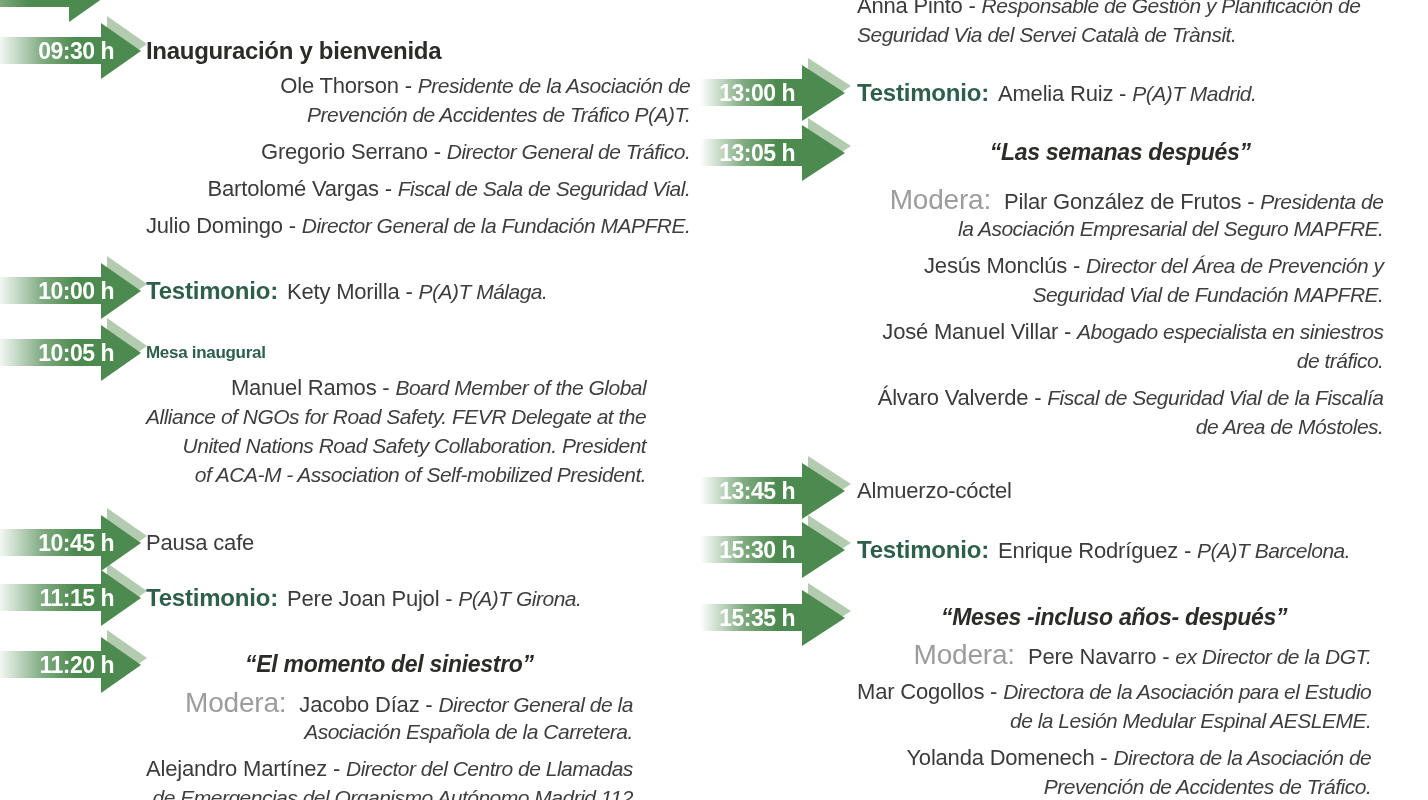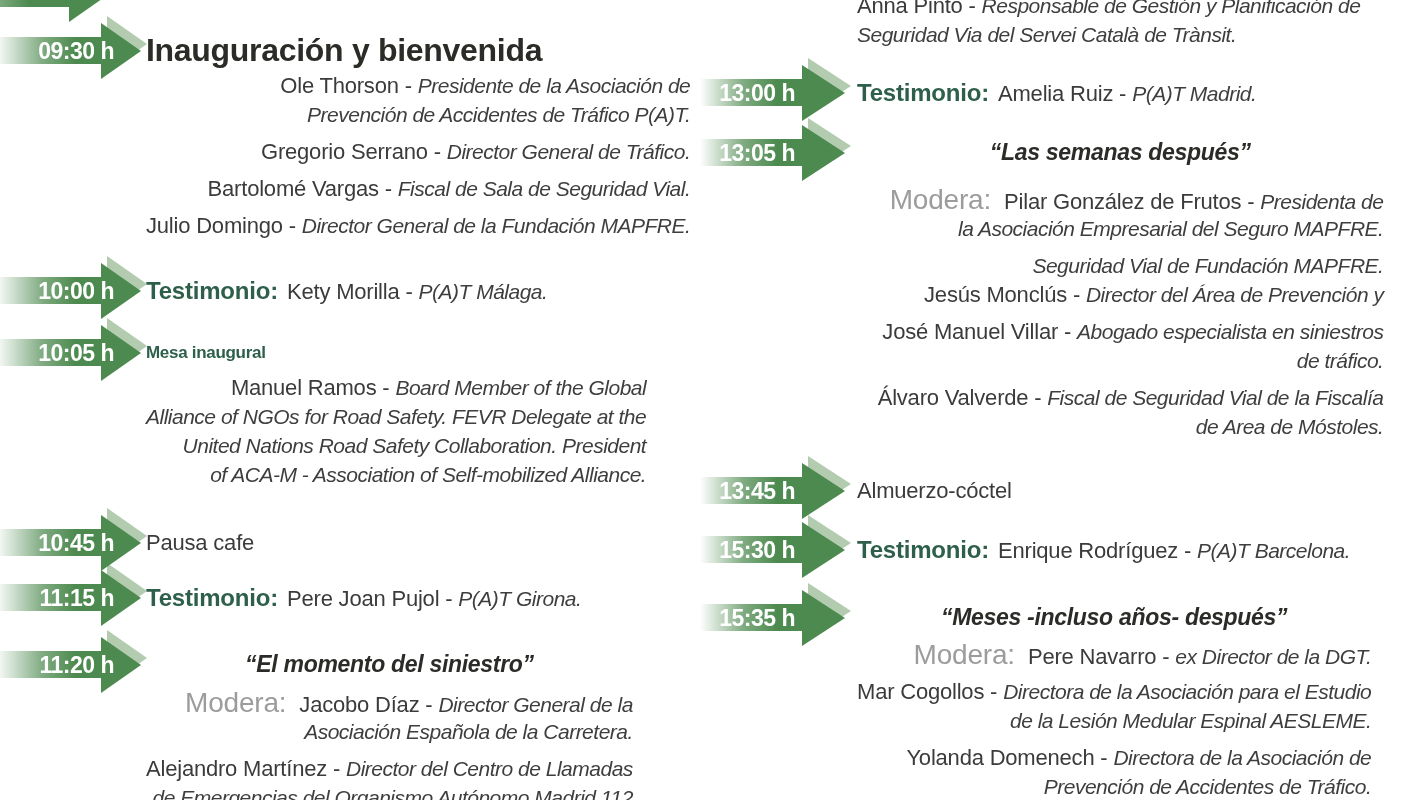--- a/index.html
+++ b/index.html
@@ -31,21 +31,21 @@
   .arrow-r{left:700px;width:145px;}
   .arrow-r .tail{width:104px;background:linear-gradient(to right, rgba(77,138,79,0), rgba(77,138,79,0.72) 42%, #4d8a4f 74%);}
   .arrow-r .head{left:102px;border-left-width:43px;}
   .arrow-r .head-hl{left:108px;border-left-width:43px;}
   .arrow-r .time{padding-right:50px;}
   
   .block{position:absolute;left:146px;}
   .block-r{left:857px;}
   .line{height:29px;line-height:29px;white-space:nowrap;}
   .title{margin-bottom:6px;}
-  .t-black{font-size:32px;font-weight:bold;color:#2b2b28;letter-spacing:-0.3px;}
+  .t-black{font-size:24px;font-weight:bold;color:#2b2b28;letter-spacing:-0.3px;}
   .t-green{font-size:17px;font-weight:bold;color:#2d5f4a;letter-spacing:-0.3px;}
   .t-quote{font-size:23px;font-weight:bold;font-style:italic;color:#2b2b28;letter-spacing:-0.3px;text-align:center;}
   .spk{margin-bottom:8px;text-align:right;}
   .nm{font-size:22px;color:#3b3b3b;letter-spacing:-0.2px;}
   .it{font-size:21px;font-style:italic;color:#3e3e3e;letter-spacing:-0.5px;}
   .lbl{font-size:24px;font-weight:bold;color:#2d5f4a;margin-right:9px;letter-spacing:-0.2px;}
   .lbl-mod{font-size:28px;color:#9c9c9c;margin-right:13px;letter-spacing:-0.2px;}
   .ind{padding-left:101px;}
 </style>
 </head>
@@ -97,21 +97,21 @@
     <span class="head-hl"></span>
     <span class="head"></span>
     <span class="time">10:05 h</span>
   </div>
   <div class="block" style="top:338px">
     <div class="line title t-green">Mesa inaugural</div>
     <div class="spk">
       <div class="line"><span class="nm">Manuel Ramos - </span><span class="it">Board Member of the Global</span></div>
       <div class="line"><span class="it">Alliance of NGOs for Road Safety. FEVR Delegate at the</span></div>
       <div class="line"><span class="it">United Nations Road Safety Collaboration. President</span></div>
-      <div class="line"><span class="it">of ACA-M - Association of Self-mobilized Alliance.</span></div>
+      <div class="line"><span class="it">of ACA-M - Association of Self-mobilized President.</span></div>
     </div>
   </div>
 
   <div class="arrow" style="top:515px">
     <span class="tail"></span>
     <span class="head-hl"></span>
     <span class="head"></span>
     <span class="time">10:45 h</span>
   </div>
   <div class="block" style="top:528px">
@@ -167,22 +167,22 @@
     <span class="head"></span>
     <span class="time">13:05 h</span>
   </div>
   <div class="block block-r" style="top:138px">
     <div class="line title t-quote" style="margin-bottom:18px">“Las semanas después”</div>
     <div class="spk">
       <div class="line"><span class="lbl-mod">Modera:</span><span class="nm">Pilar González de Frutos - </span><span class="it">Presidenta de</span></div>
       <div class="line ind"><span class="it">la Asociación Empresarial del Seguro MAPFRE.</span></div>
     </div>
     <div class="spk">
+      <div class="line"><span class="nm">Jesús Monclús - </span><span class="it">Director del Área de Prevención y</span></div>
       <div class="line"><span class="it">Seguridad Vial de Fundación MAPFRE.</span></div>
-      <div class="line"><span class="nm">Jesús Monclús - </span><span class="it">Director del Área de Prevención y</span></div>
     </div>
     <div class="spk">
       <div class="line"><span class="nm">José Manuel Villar - </span><span class="it">Abogado especialista en siniestros</span></div>
       <div class="line"><span class="it">de tráfico.</span></div>
     </div>
     <div class="spk">
       <div class="line"><span class="nm">Álvaro Valverde - </span><span class="it">Fiscal de Seguridad Vial de la Fiscalía</span></div>
       <div class="line"><span class="it">de Area de Móstoles.</span></div>
     </div>
   </div>

